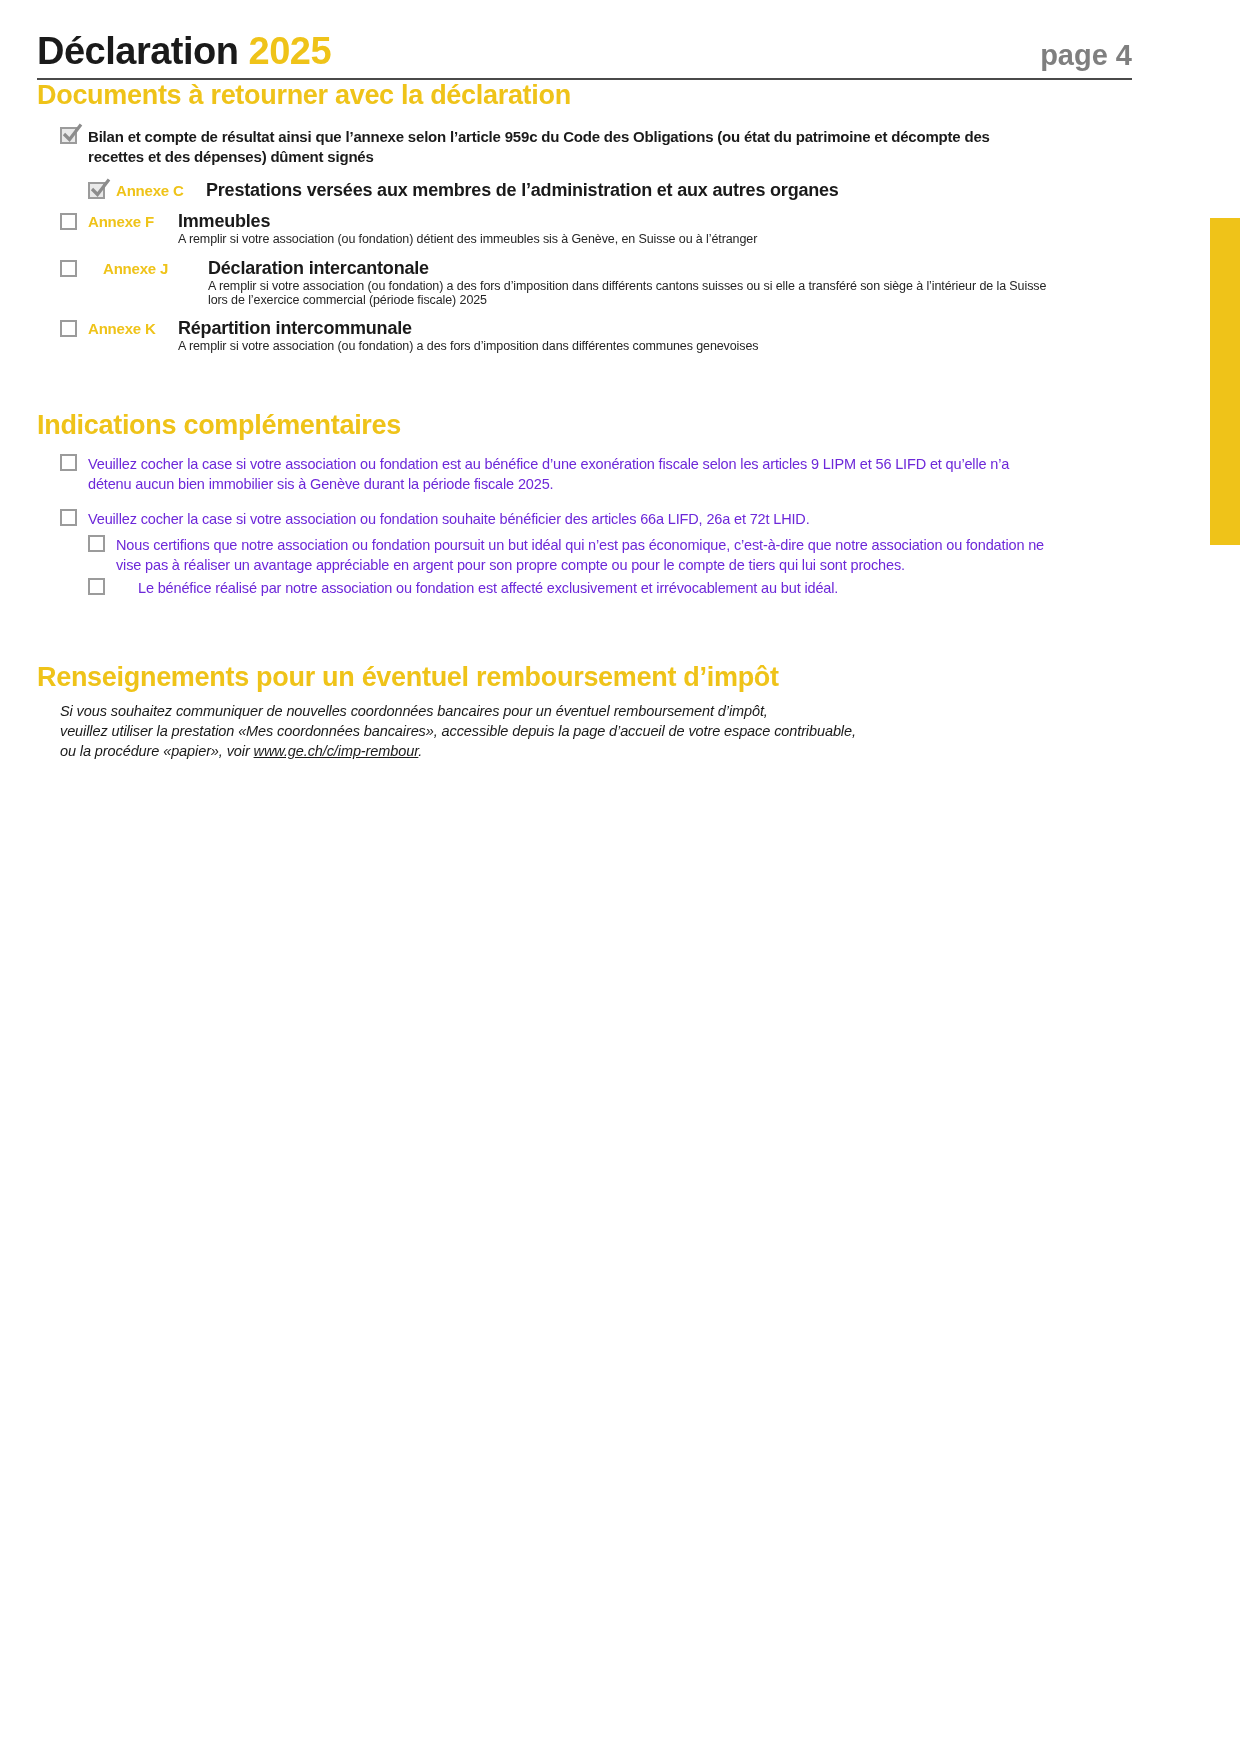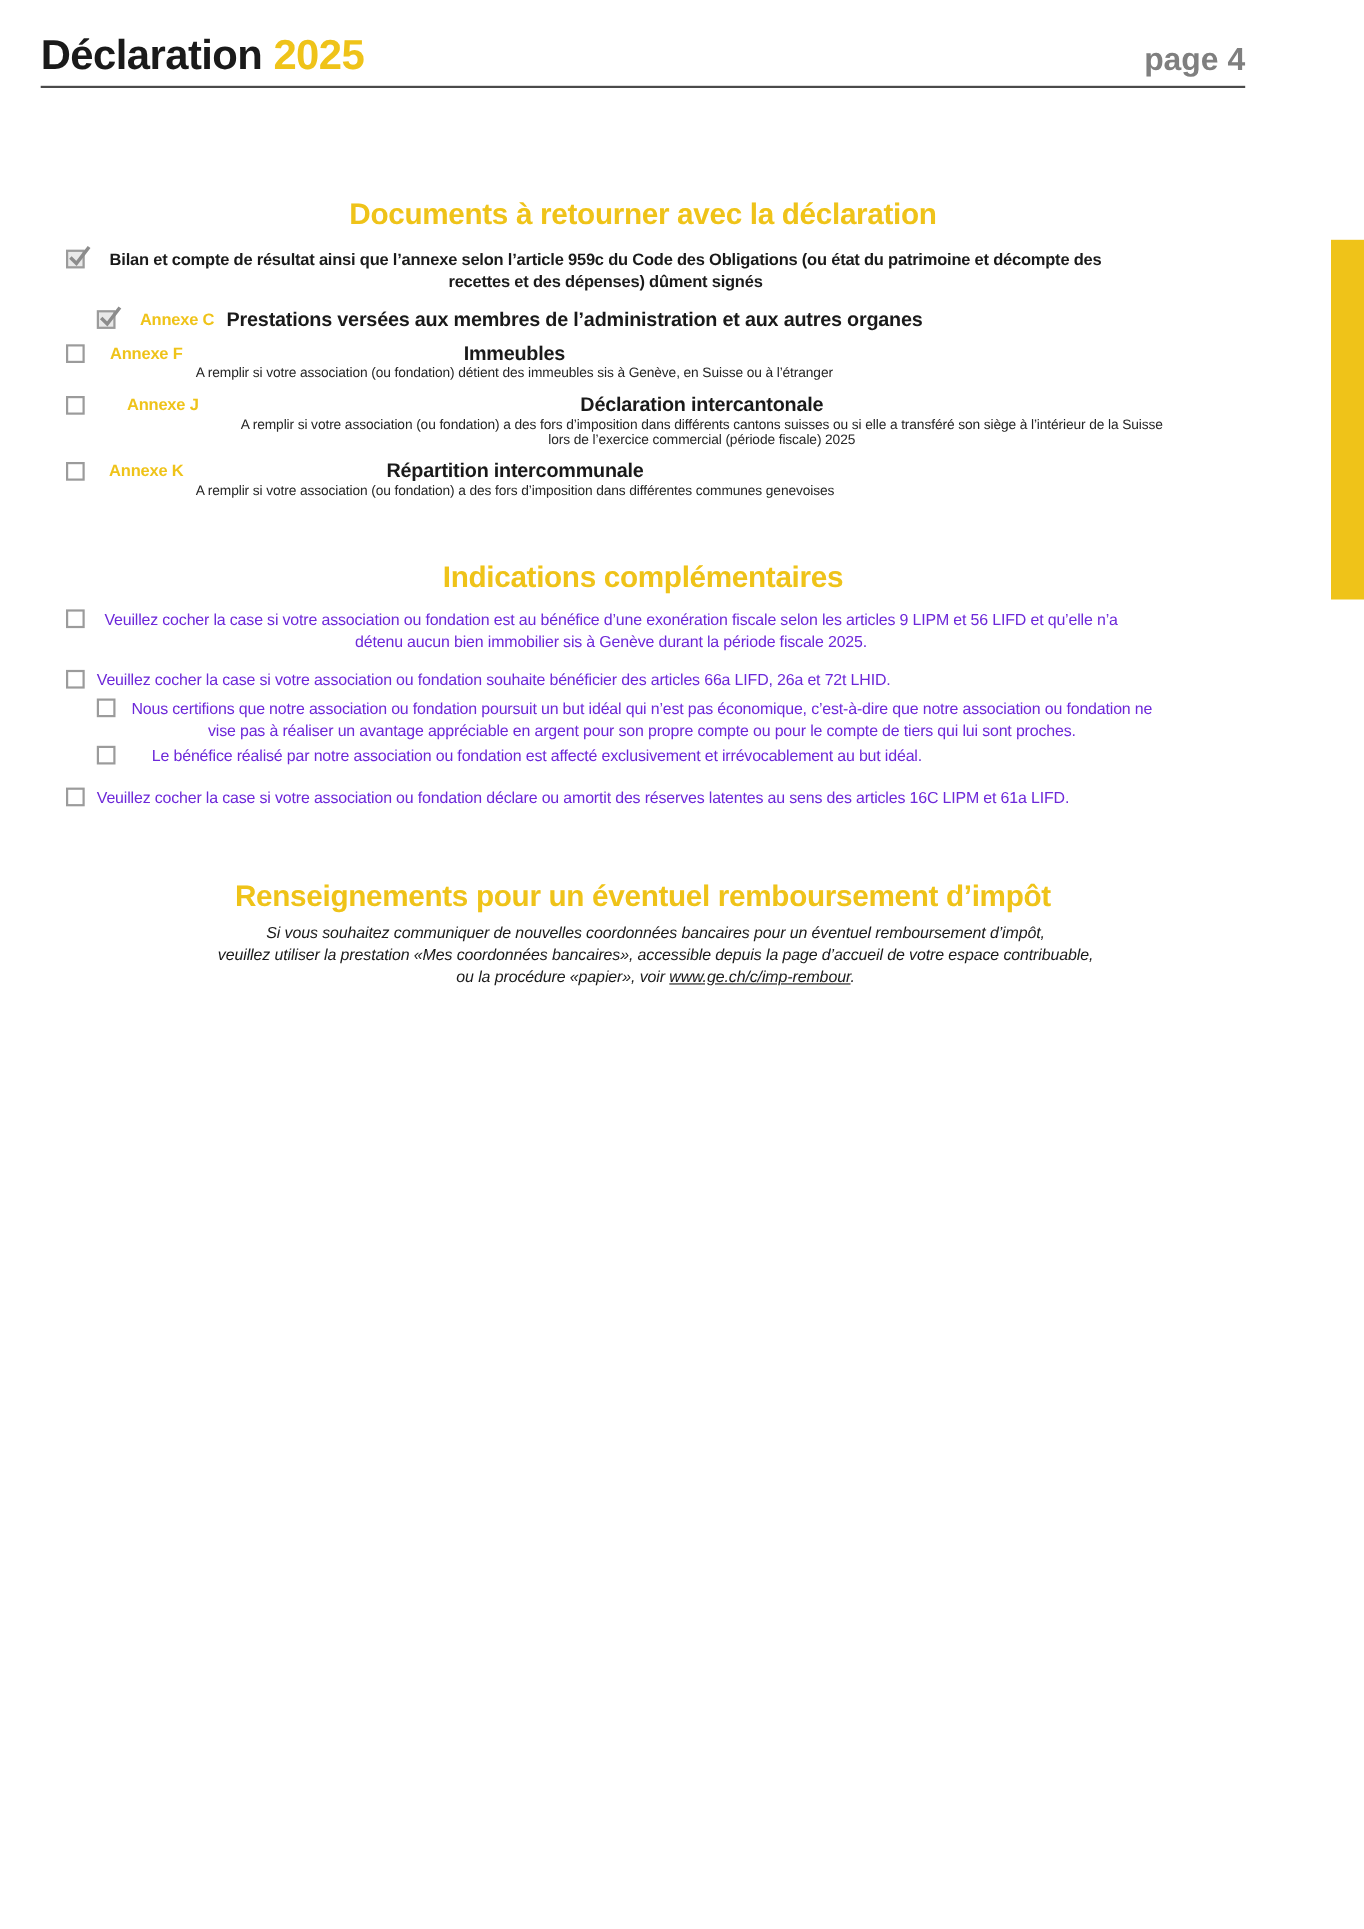--- a/index.html
+++ b/index.html
@@ -12,37 +12,36 @@
   *{margin:0;padding:0;box-sizing:border-box;}
   body{background:#fff;}
   .page{
     position:relative;
     width:1240px;
     height:1582px;
     background:#ffffff;
     font-family:"Liberation Sans", sans-serif;
     color:var(--ink);
     overflow:hidden;
-    text-align:center;
   }
   .content{width:1095px;margin-left:37px;}
 
   
   .header{display:flex;justify-content:space-between;align-items:flex-end;padding-top:30px;}
   .h-title{font-size:38px;font-weight:bold;letter-spacing:-0.5px;line-height:42px;}
   .h-year{color:var(--yellow);}
   .h-page{font-size:29px;font-weight:bold;color:var(--page-gray);line-height:34px;}
   .rule{border:none;border-top:2px solid #4A4A4A;margin-top:6px;}
 
   
   .side-band{position:absolute;top:218px;right:0;width:30px;height:327px;background:var(--yellow);}
 
   
   .section-h{font-size:27px;font-weight:bold;color:var(--yellow);letter-spacing:-0.3px;line-height:30px;}
-  .h-documents{margin-top:100px;}
+  .h-documents{}
   .h-indications{margin-top:57px;}
   .h-remboursement{margin-top:64px;}
 
   
   .rows{margin-left:23px;}
   .row{display:flex;align-items:flex-start;}
   .cb-col{flex:none;margin-right:11px;padding-top:0px;}
 
   .checkbox{
     position:relative;display:block;
@@ -183,26 +182,20 @@
           <div class="ind-text">Nous certifions que notre association ou fondation poursuit un but idéal qui n’est pas économique, c’est-à-dire que notre association ou fondation ne vise pas à réaliser un avantage appréciable en argent pour son propre compte ou pour le compte de tiers qui lui sont proches.</div>
         </div>
 
         <div class="row ind-sub2">
           <span class="cb-col">
               <span class="checkbox"></span>
             </span>
           <div class="ind-text">Le bénéfice réalisé par notre association ou fondation est affecté exclusivement et irrévocablement au but idéal.</div>
         </div>
 
-        <div class="row ind-3">
-          <span class="cb-col">
-              <span class="checkbox"></span>
-            </span>
-          <div class="ind-text">Veuillez cocher la case si votre association ou fondation déclare ou amortit des réserves latentes au sens des articles 16C LIPM et 61a LIFD.</div>
-        </div>
 
       </div>
     </section>
 
     <section>
       <h2 class="section-h h-remboursement">Renseignements pour un éventuel remboursement d’impôt</h2>
       <div class="remb-text">
         <div>Si vous souhaitez communiquer de nouvelles coordonnées bancaires pour un éventuel remboursement d’impôt,</div>
         <div>veuillez utiliser la prestation «Mes coordonnées bancaires», accessible depuis la page d’accueil de votre espace contribuable,</div>
         <div><span>ou la procédure «papier», voir </span><a class="remb-link">www.ge.ch/c/imp-rembour</a><span>.</span></div>

